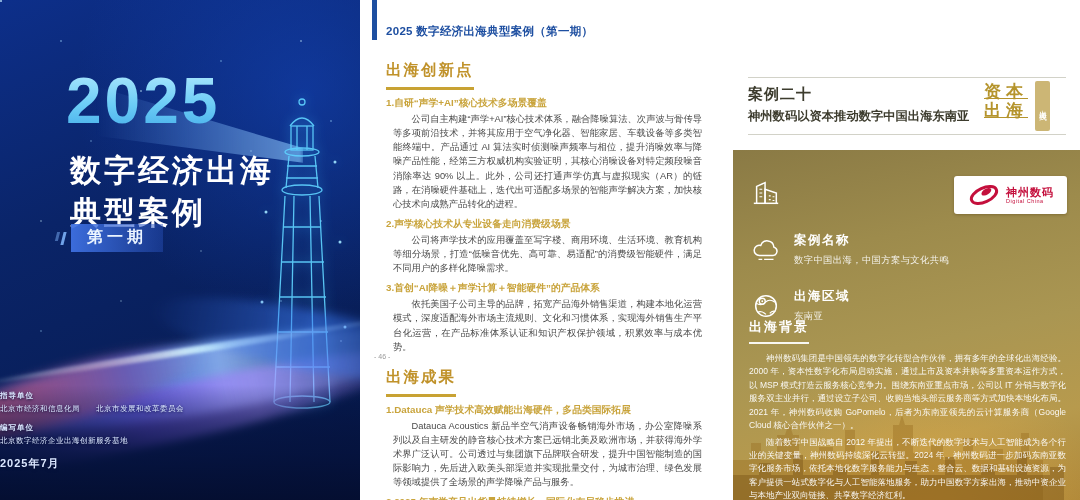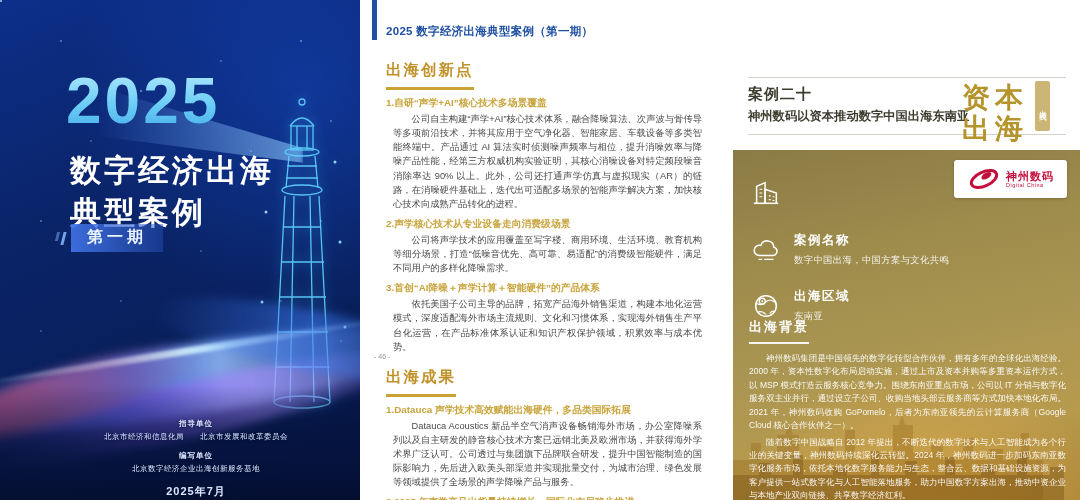--- a/index.html
+++ b/index.html
@@ -47,21 +47,21 @@
     background:linear-gradient(180deg,#b9ecff 0%, #6ccdf6 55%, #3fa8e8 100%);
     -webkit-background-clip:text; background-clip:text; color:transparent; -webkit-text-fill-color:transparent; }
   .cover-t1 { position:absolute; left:70px; top:150px; font-size:31px; font-weight:bold; color:#fff; letter-spacing:3px; }
   .cover-t2 { position:absolute; left:70px; top:192px; font-size:31px; font-weight:bold; color:#fff; letter-spacing:3px; }
   .badge-row { position:absolute; left:56px; top:224px; display:flex; align-items:center; }
   .ticks { display:flex; gap:3px; margin-right:6px; }
   .ticks i { display:block; width:3px; height:13px; background:rgba(130,185,255,.85); transform:skewX(-14deg); }
   .ticks i:nth-child(1){ height:9px; opacity:.55; }
   .issue-badge { padding:3px 16px 4px; font-size:16px; font-weight:bold; color:#eaf4ff; letter-spacing:4px;
     background:linear-gradient(90deg, rgba(62,112,225,.95), rgba(40,80,185,.45)); }
-  .cover-footer { position:absolute; left:0; top:419px; width:392px; text-align:center; z-index:5;
+  .cover-footer { position:absolute; left:0; top:391px; width:392px; text-align:left; z-index:5;
     color:#dbe7ff; text-shadow:0 1px 3px rgba(4,12,50,.9); }
   .cf-label { font-size:7.5px; font-weight:bold; letter-spacing:1px; }
   .cf-orgs { font-size:7.5px; margin:3px 0 9px; letter-spacing:.5px; }
   .cf-date { font-size:11px; font-weight:bold; margin-top:10px; letter-spacing:1px; }
 
   
   .mid { position:relative; width:360px; height:376px; background:#ffffff; }
   .mp-bar { position:absolute; left:12px; top:0; width:5px; height:40px; background:#1e4fa1; }
   .mp-header { position:absolute; left:26px; top:24px; font-size:11.5px; font-weight:bold; color:#1e4fa1; letter-spacing:.3px; }
   .mp-content { position:absolute; left:26px; top:60px; width:316px; }
@@ -71,36 +71,36 @@
   .pt-title { margin:7px 0 2px; font-size:9.8px; font-weight:bold; color:#c9a43c; }
   .pt-body { font-size:9.3px; color:#4a4a4a; line-height:1.52; text-align:justify; text-indent:2em;margin-left:7px; }
   .page-num { position:absolute; left:14px; bottom:16px; font-size:7px; color:#9a9a9a; }
 
   
   .case { position:relative; width:360px; height:500px; background:#ffffff; }
   .hr { position:absolute; left:28px; right:14px; border-top:1px solid #d2d2c8; }
   .hr1 { top:77px; } .hr2 { top:134px; }
   .case-no { position:absolute; left:28px; top:85px; font-size:15px; font-weight:bold; color:#3d3c2e; letter-spacing:1px; }
   .case-title { position:absolute; left:28px; top:108px; font-size:12.3px; font-weight:bold; color:#3d3c2e; }
-  .mode-tag { position:absolute; right:52px; top:82px; text-align:right; font-size:28px; font-weight:bold;
-    color:#b5942c; line-height:1.12; letter-spacing:5px; }
+  .mode-tag { position:absolute; right:52px; top:82px; text-align:right; font-size:17px; font-weight:bold;
+    color:#b5942c; line-height:1.12; letter-spacing:5px;text-decoration:underline; }
   .ribbon { position:absolute; right:30px; top:81px; width:15px; height:50px; background:#ccb675; border-radius:2px;
     display:flex; align-items:center; justify-content:center;
     writing-mode:vertical-rl; font-size:7.5px; color:#fff; letter-spacing:1px; }
   .gold-panel { position:absolute; left:13px; right:0; top:150px; bottom:0; overflow:hidden;
     background:linear-gradient(168deg,#8a7a45 0%, #9d8b4c 28%, #aa9652 55%, #b79a4d 78%, #ad8739 100%); }
   .glow { position:absolute; left:0; bottom:-40px; width:100%; height:190px;
     background:radial-gradient(ellipse at 55% 100%, rgba(243,176,66,.55) 0%, rgba(243,176,66,0) 70%); }
   .skyline { position:absolute; bottom:0; left:0; width:100%; }
   .field { position:absolute; left:18px; display:flex; align-items:flex-start; }
   .f0 { top:26px; } .f1 { top:82px; } .f2 { top:138px; }
   .field .icn { width:30px; height:30px; margin-right:13px; margin-top:2px; }
   .f-label { font-size:12.5px; font-weight:bold; color:#fff; letter-spacing:1.5px; }
   .f-value { font-size:9.3px; color:rgba(255,255,255,.88); margin-top:5px; letter-spacing:.4px; }
-  .logo-card { position:absolute; right:13px; top:10px; width:113px; height:38px; background:#fff; border-radius:3px;
+  .logo-card { position:absolute; right:13px; top:26px; width:113px; height:38px; background:#fff; border-radius:3px;
     display:flex; align-items:center; justify-content:center; gap:5px; box-shadow:0 1px 3px rgba(60,40,0,.3); }
   .logo-txt { display:flex; flex-direction:column; line-height:1.1; }
   .logo-name { font-size:11px; font-weight:bold; color:#c40f3c; letter-spacing:1px; }
   .logo-sub { font-size:5.5px; color:#c40f3c; letter-spacing:.5px; }
   .bg-h { position:absolute; left:16px; top:168px; display:inline-block; font-size:13px; font-weight:bold; color:#fff;
     letter-spacing:2px; border-bottom:2px solid rgba(255,255,255,.92); padding-bottom:6px; }
   .bg-paras { position:absolute; left:16px; right:14px; top:202px; }
   .bg-paras p { font-size:8.5px; color:rgba(255,255,255,.93); line-height:1.58; text-align:justify; text-indent:2em; margin-bottom:3px; }
 </style>
 </head>

